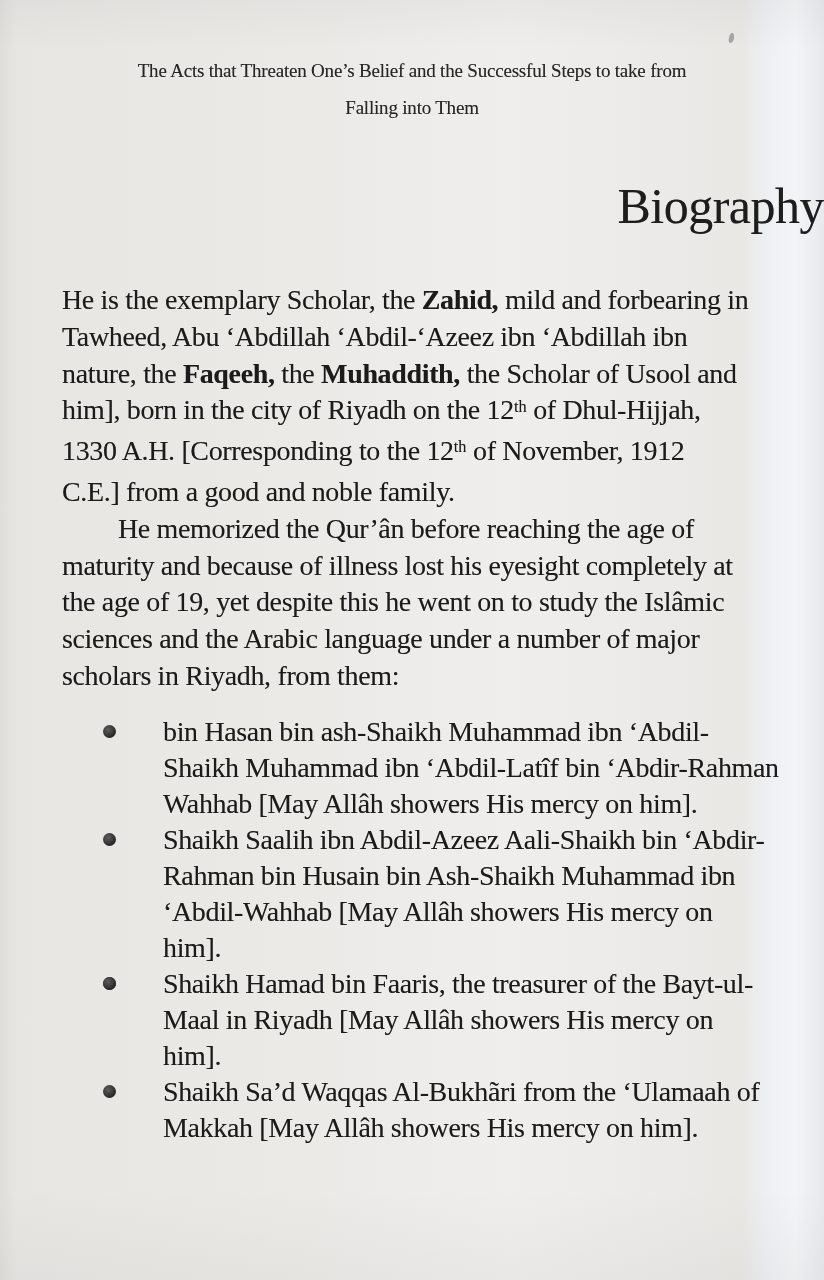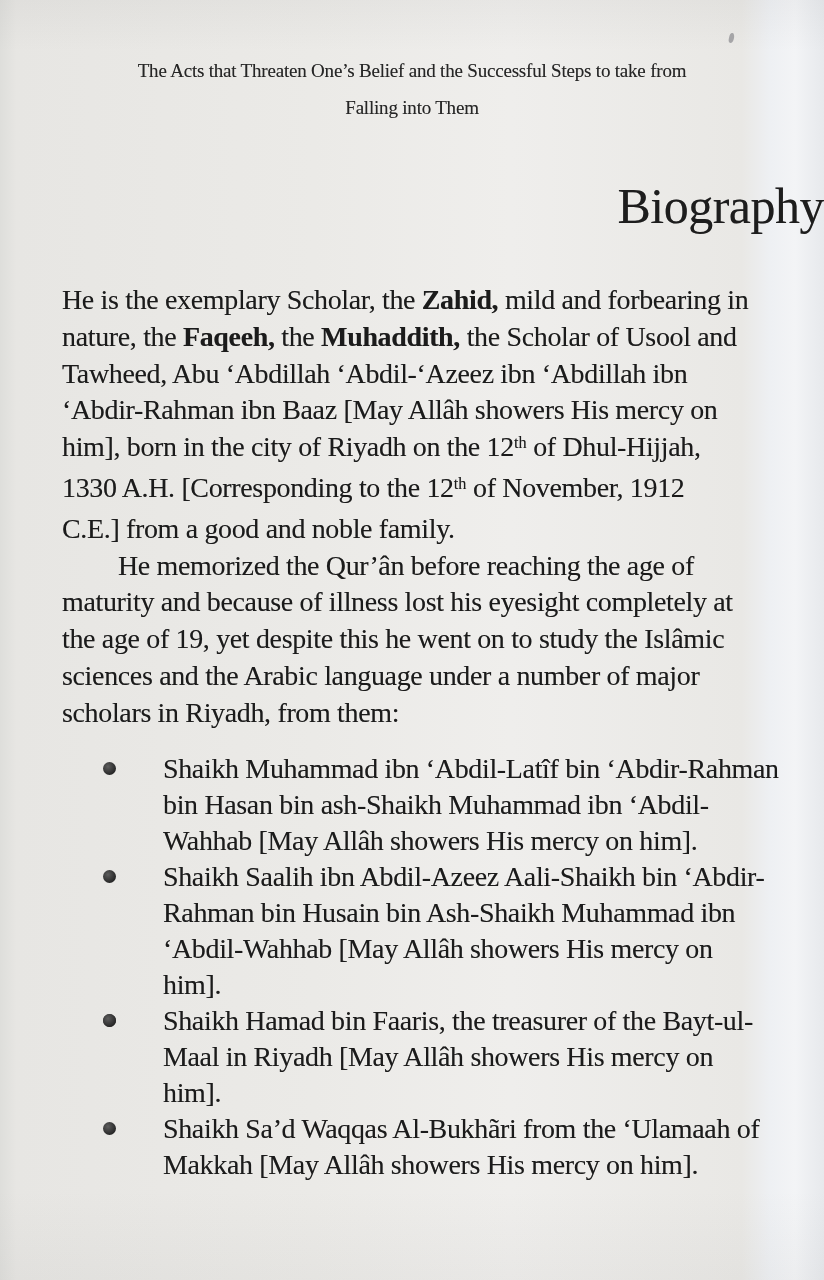--- a/index.html
+++ b/index.html
@@ -69,40 +69,39 @@
   <header class="running-header">
     <div class="tline">The Acts that Threaten One’s Belief and the Successful Steps to take from</div>
     <div class="tline">Falling into Them</div>
   </header>
 
   <h1 class="page-title">Biography</h1>
 
   <main class="content">
     <div class="para" id="para1">
         <div class="tline"><span>He is the exemplary Scholar, the </span><span class="b">Zahid,</span><span> mild and forbearing in</span></div>
+        <div class="tline"><span>Tawheed, Abu ‘Abdillah ‘Abdil-‘Azeez ibn ‘Abdillah ibn</span></div>
         <div class="tline"><span>nature, the </span><span class="b">Faqeeh,</span><span> the </span><span class="b">Muhaddith,</span><span> the Scholar of Usool and</span></div>
-        <div class="tline"><span>Tawheed, Abu ‘Abdillah ‘Abdil-‘Azeez ibn ‘Abdillah ibn</span></div>
-        <div class="tline"><span>‘Abdir-Rahman ibn Baaz [May Allâh showers His mercy on</span></div>
         <div class="tline"><span>him], born in the city of Riyadh on the 12</span><span class="sup">th</span><span> of Dhul-Hijjah,</span></div>
         <div class="tline"><span>1330 A.H. [Corresponding to the 12</span><span class="sup">th</span><span> of November, 1912</span></div>
         <div class="tline"><span>C.E.] from a good and noble family.</span></div>
       </div>
     <div class="para para2" id="para2">
         <div class="tline indent"><span>He memorized the Qur’ân before reaching the age of</span></div>
         <div class="tline"><span>maturity and because of illness lost his eyesight completely at</span></div>
         <div class="tline"><span>the age of 19, yet despite this he went on to study the Islâmic</span></div>
         <div class="tline"><span>sciences and the Arabic language under a number of major</span></div>
         <div class="tline"><span>scholars in Riyadh, from them:</span></div>
       </div>
     <div class="bullets" id="bullets">
         <div class="bullet-item">
           <span class="dot"></span>
           <div class="btext">
+            <div class="tline">bin Hasan bin ash-Shaikh Muhammad ibn ‘Abdil-</div>
             <div class="tline">Shaikh Muhammad ibn ‘Abdil-Latîf bin ‘Abdir-Rahman</div>
-            <div class="tline">bin Hasan bin ash-Shaikh Muhammad ibn ‘Abdil-</div>
             <div class="tline">Wahhab [May Allâh showers His mercy on him].</div>
           </div>
         </div>
         <div class="bullet-item">
           <span class="dot"></span>
           <div class="btext">
             <div class="tline">Shaikh Saalih ibn Abdil-Azeez Aali-Shaikh bin ‘Abdir-</div>
             <div class="tline">Rahman bin Husain bin Ash-Shaikh Muhammad ibn</div>
             <div class="tline">‘Abdil-Wahhab [May Allâh showers His mercy on</div>
             <div class="tline">him].</div>

